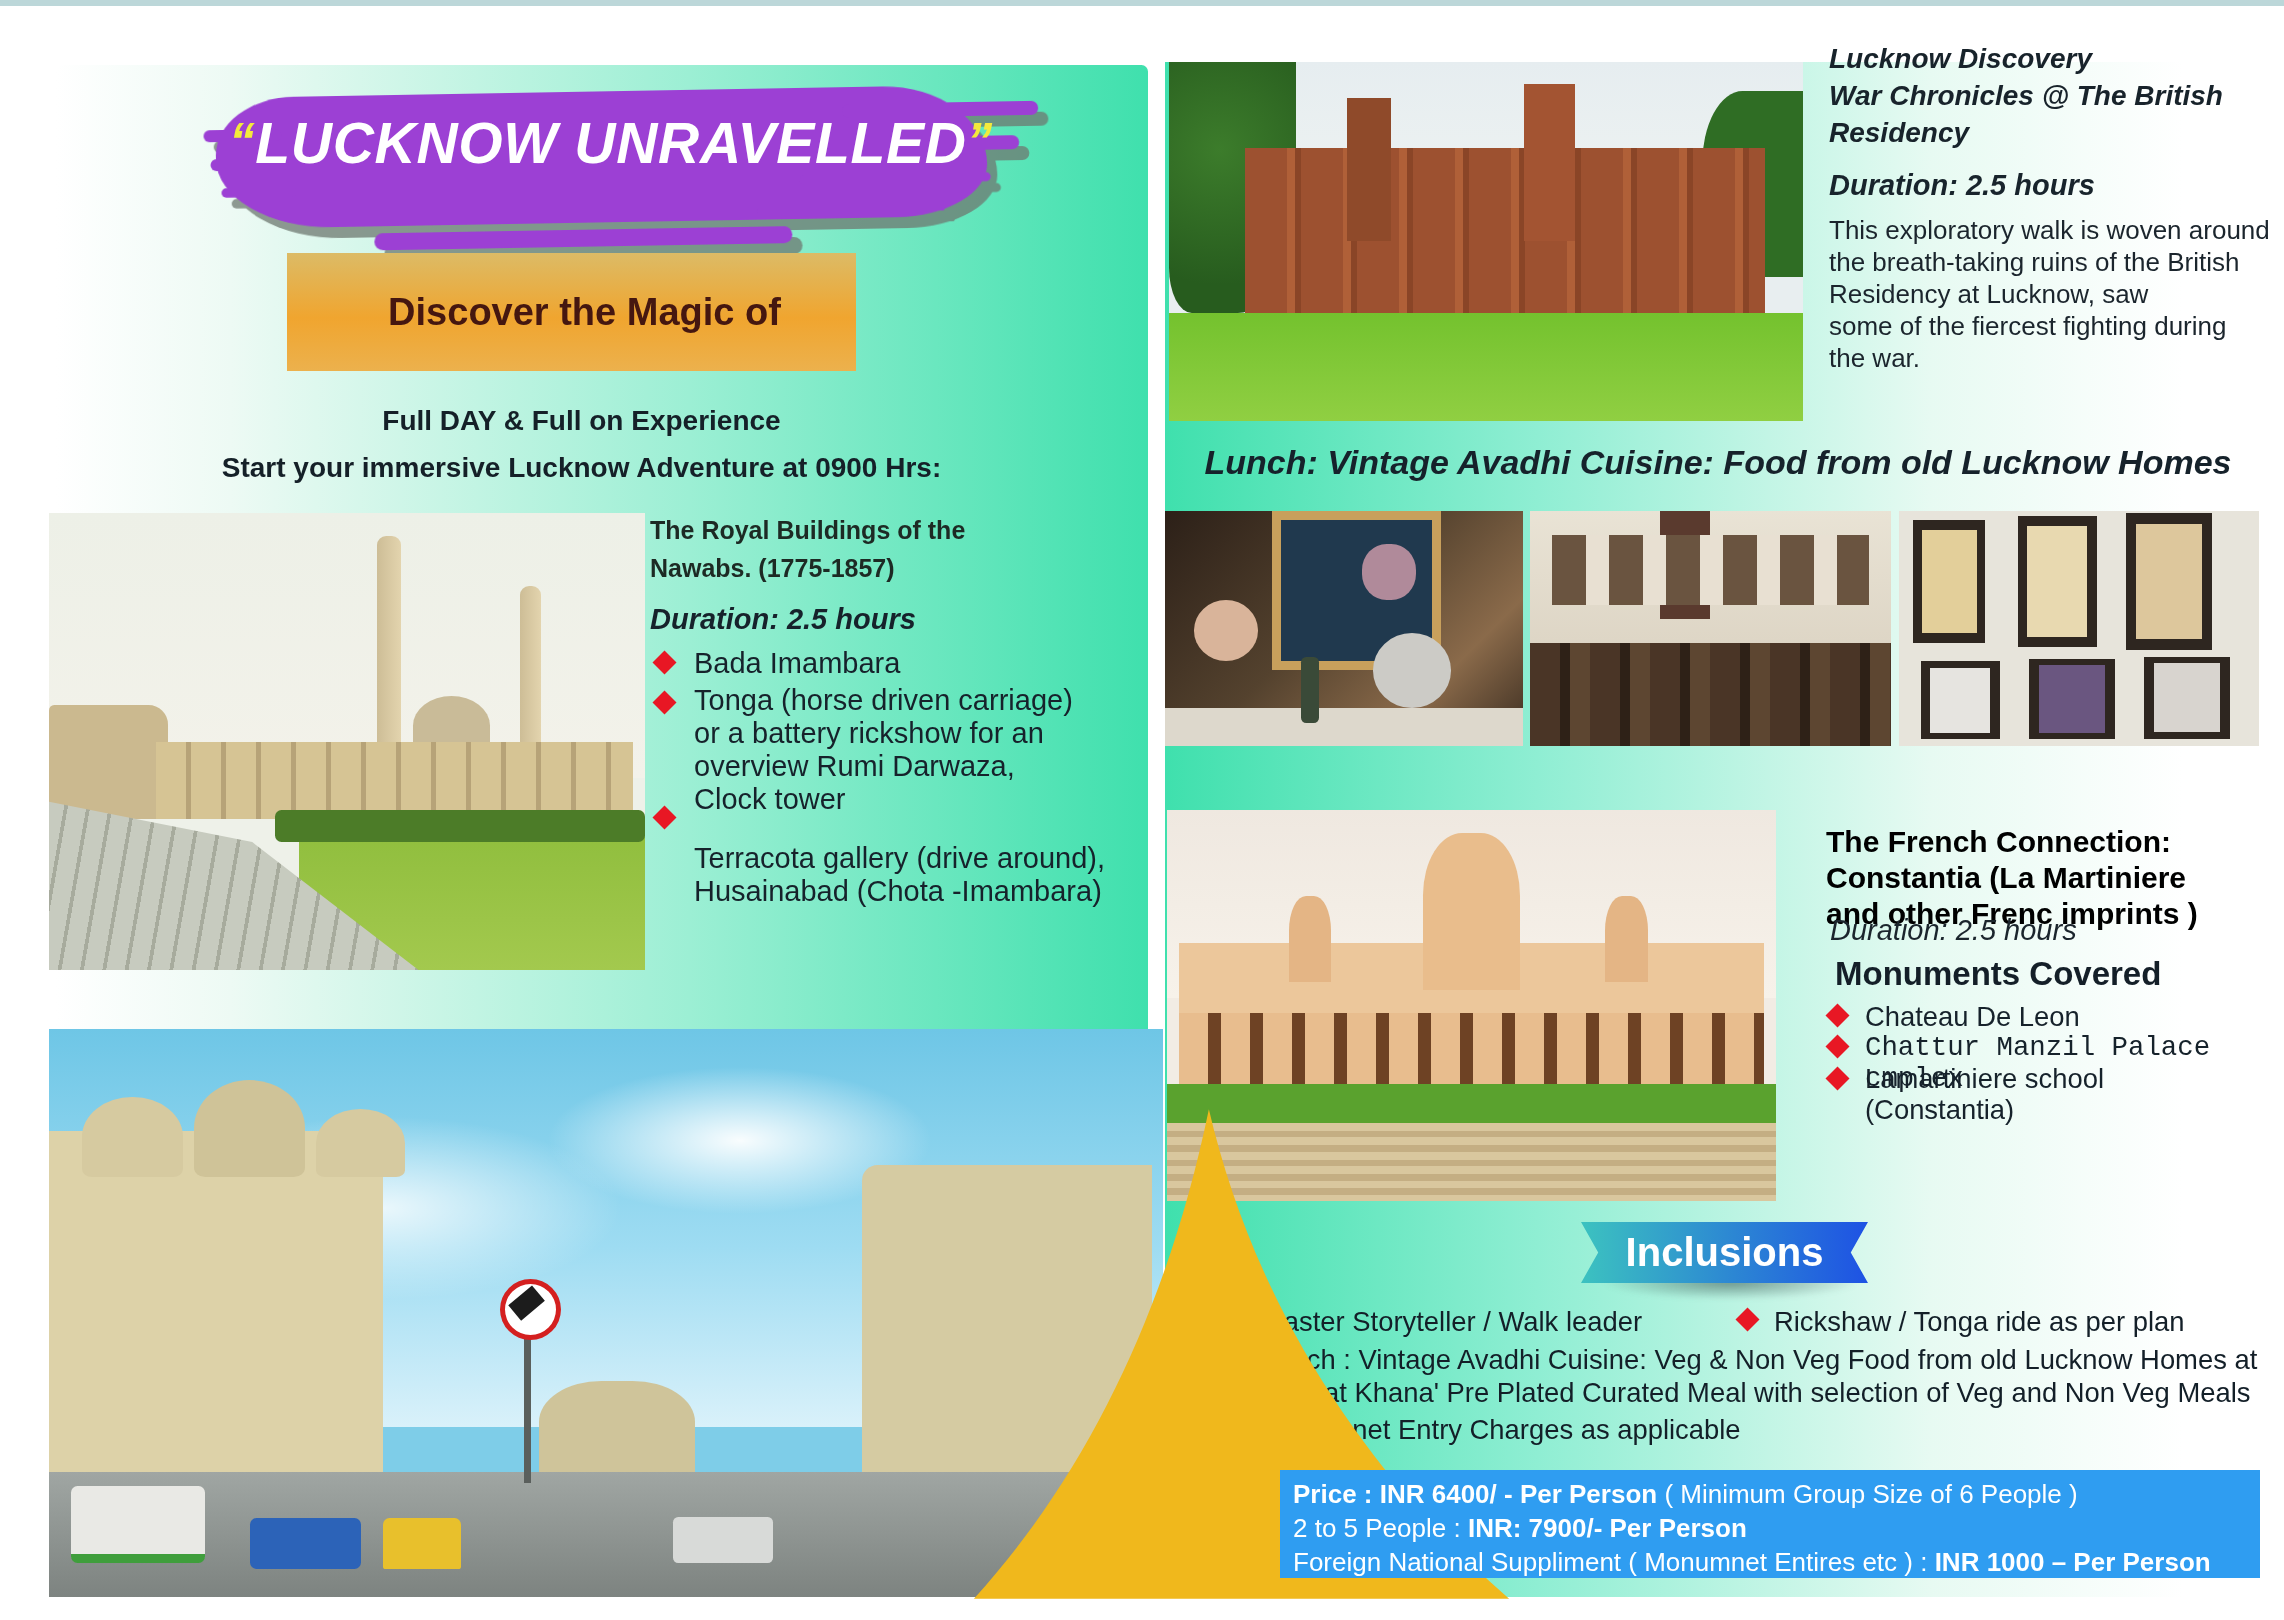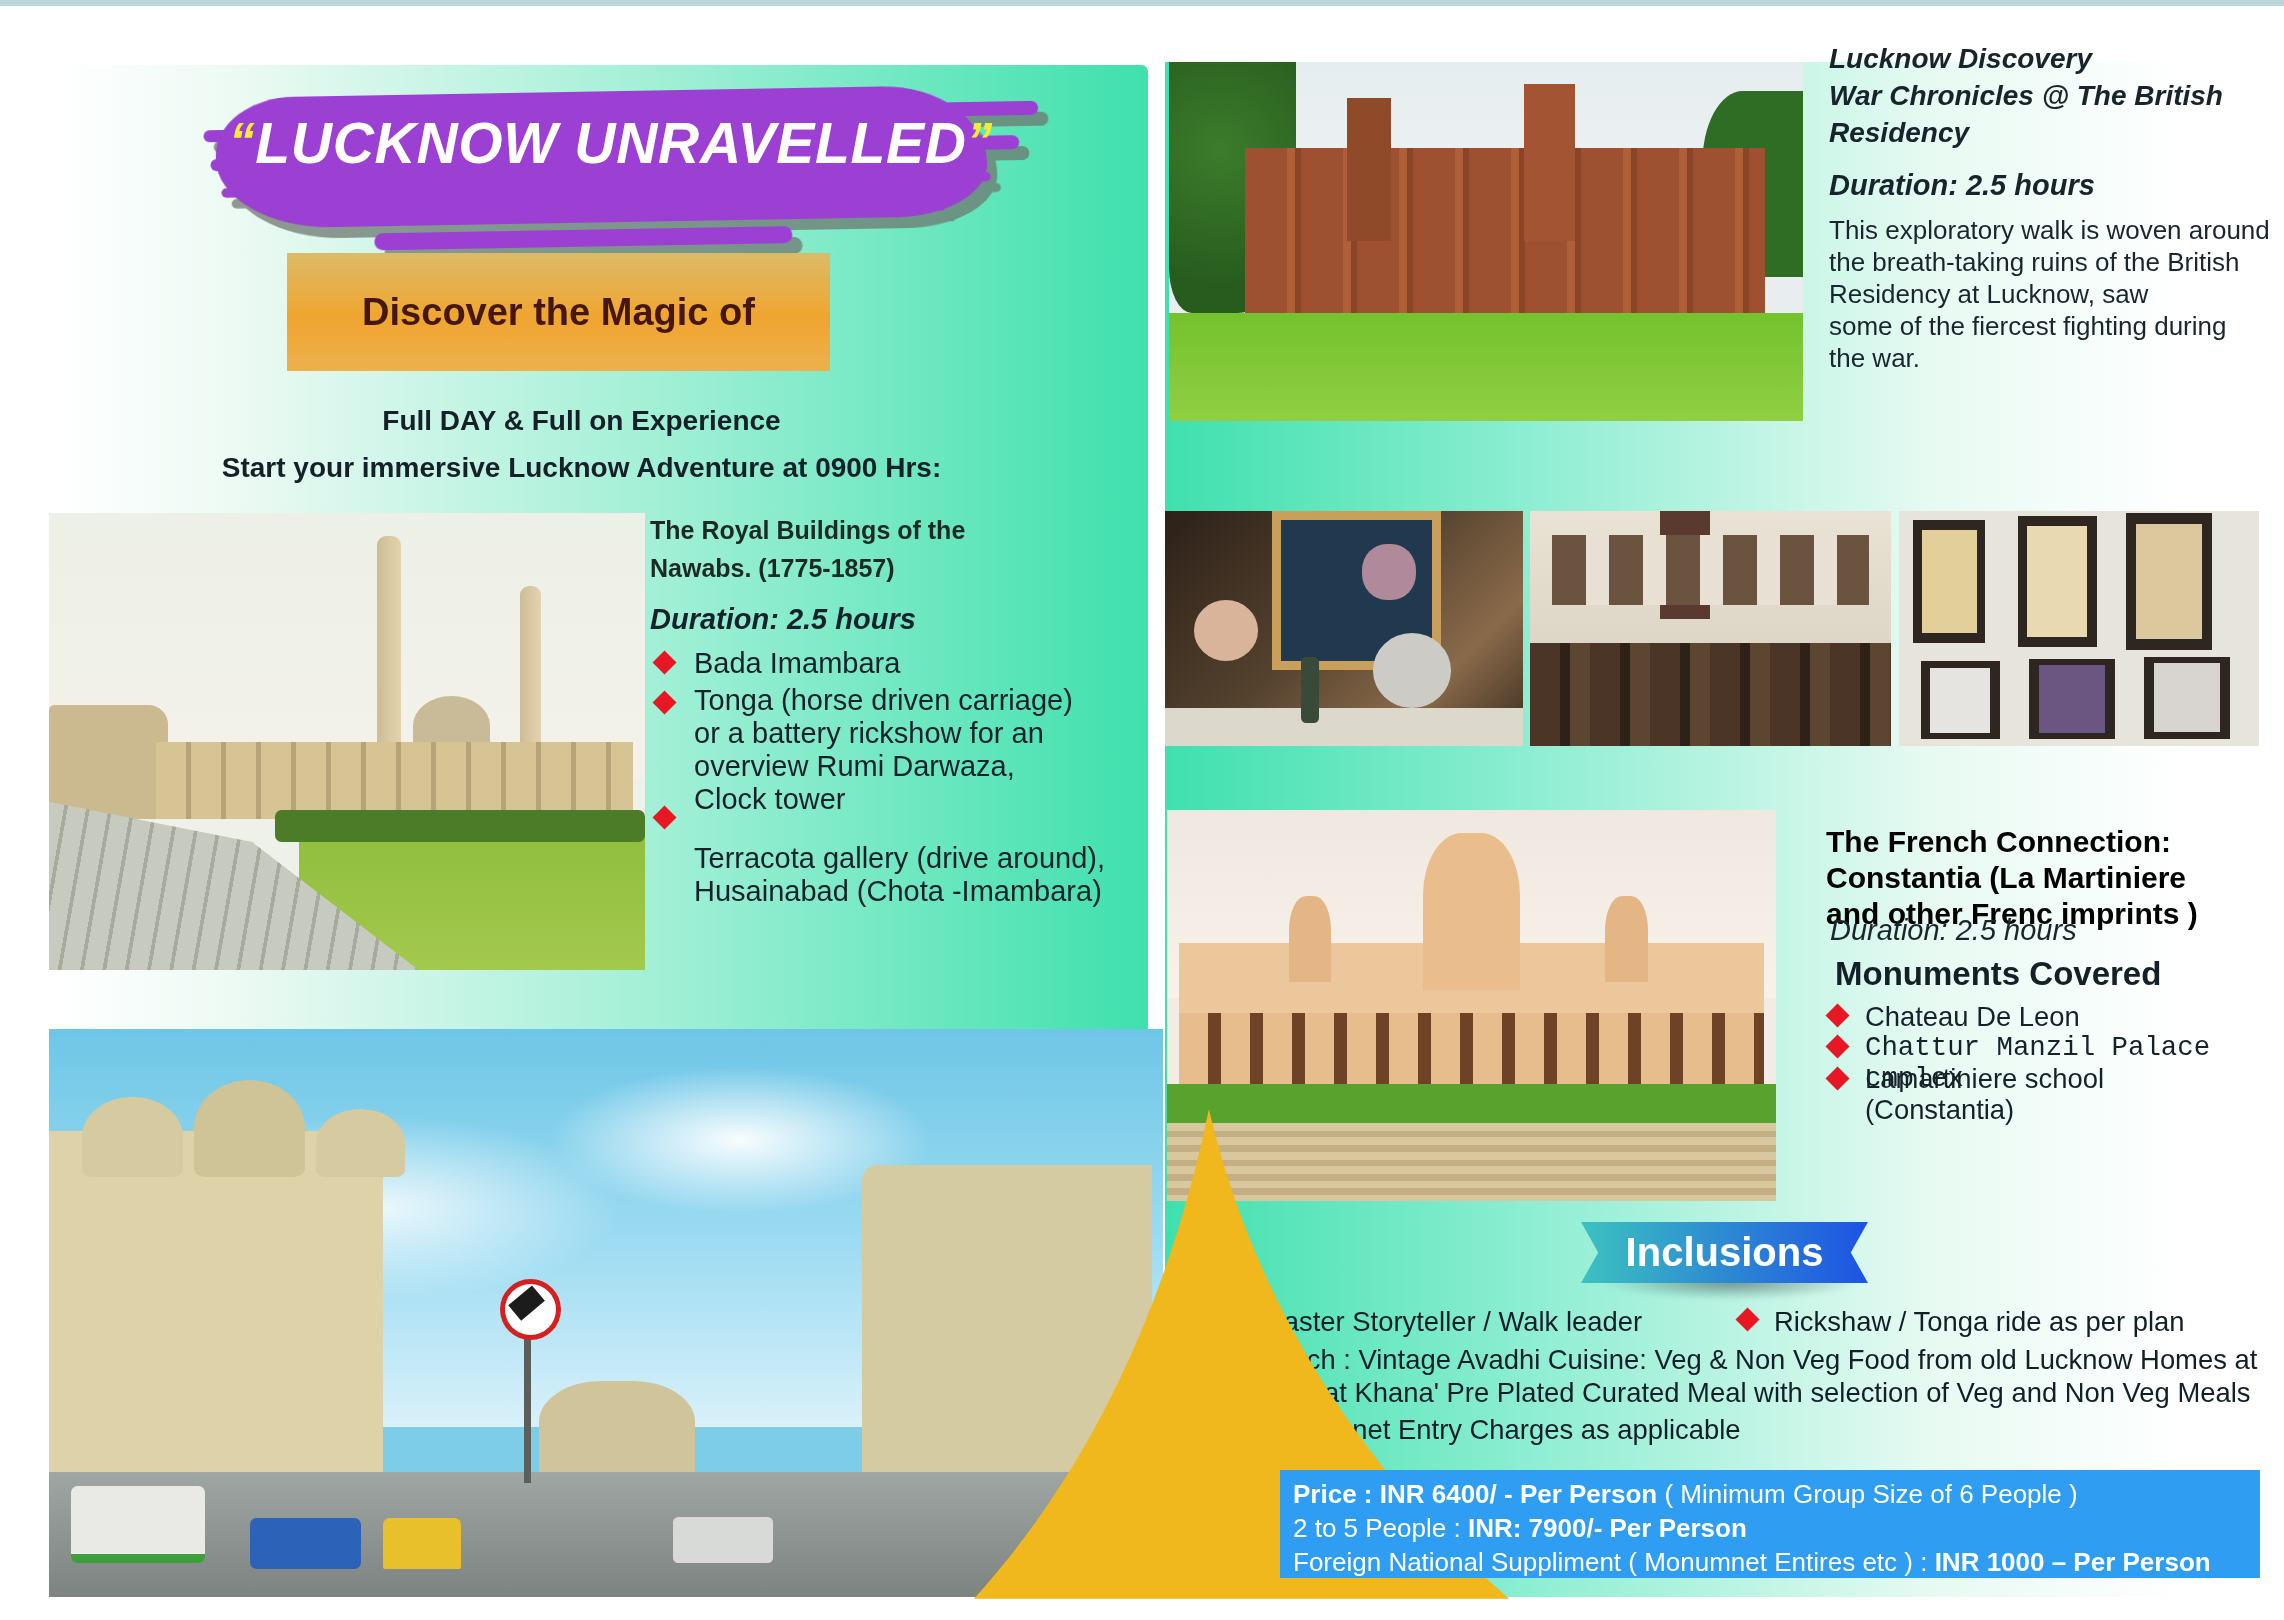--- a/index.html
+++ b/index.html
@@ -24,21 +24,21 @@
   .brush-s2{position:absolute;left:-11.8px;top:39px;width:78px;height:11.8px;background:var(--accent-purple,#9c40d4);border-radius:6.5px;
     box-shadow:6.5px 29px 0 0 var(--accent-purple,#9c40d4), 15.7px 57px 0 -1.3px var(--accent-purple,#9c40d4);}
   .brush-s3{position:absolute;left:157px;bottom:-11.8px;width:418px;height:17px;background:var(--accent-purple,#9c40d4);border-radius:8.5px;}
   .main-title{position:absolute;left:216px;top:110px;width:790px;text-align:center;
     font-weight:bold;font-size:57px;letter-spacing:0.7px;color:#ffffff;z-index:3;font-style:italic;}
   .main-title .q{color:#f4ea3c;font-size:51px;vertical-align:3.9px;}
 
   .gold{position:absolute;left:287px;top:253px;width:543px;height:118px;display:flex;flex-direction:column;
     justify-content:center;align-items:center;text-align:center;
     background:linear-gradient(180deg,#dcbb66 0%,#f0a52f 55%,#ecb14d 100%);
-    color:var(--maroon,#451710);font-weight:bold;font-size:38px;line-height:47px;}
+    color:var(--maroon,#451710);font-weight:bold;font-size:38px;line-height:47px;padding-left:26px;}
 
   .tag{position:absolute;left:157px;width:849px;text-align:center;font-weight:bold;color:#152028;font-size:28px;}
   .tag1{top:405px;}
   .tag2{top:452px;}
 
   .photo{position:absolute;overflow:hidden;}
   .ph{position:absolute;}
 
   
   .photo-bada{left:49px;top:513px;width:596px;height:457px;background:#eef1e9;}
@@ -242,20 +242,21 @@
   <div class="res-heading pre">Lucknow Discovery
 War Chronicles @ The British
 Residency</div>
   <div class="res-duration">Duration: 2.5 hours</div>
   <div class="res-body pre">This exploratory walk is woven around
 the breath-taking ruins of the British
 Residency at Lucknow,  saw
 some of the fiercest fighting during
 the war.</div>
 
+  <div class="lunch-heading">Lunch: Vintage Avadhi Cuisine: Food from old Lucknow Homes</div>
 
   <div class="photo photo-lunch1">
     <div class="ph ln1-window"></div>
     <div class="ph ln1-head3"></div>
     <div class="ph ln1-head1"></div>
     <div class="ph ln1-head2"></div>
     <div class="ph ln1-table"></div>
     <div class="ph ln1-bottle"></div>
   </div>
   <div class="photo photo-lunch2">

